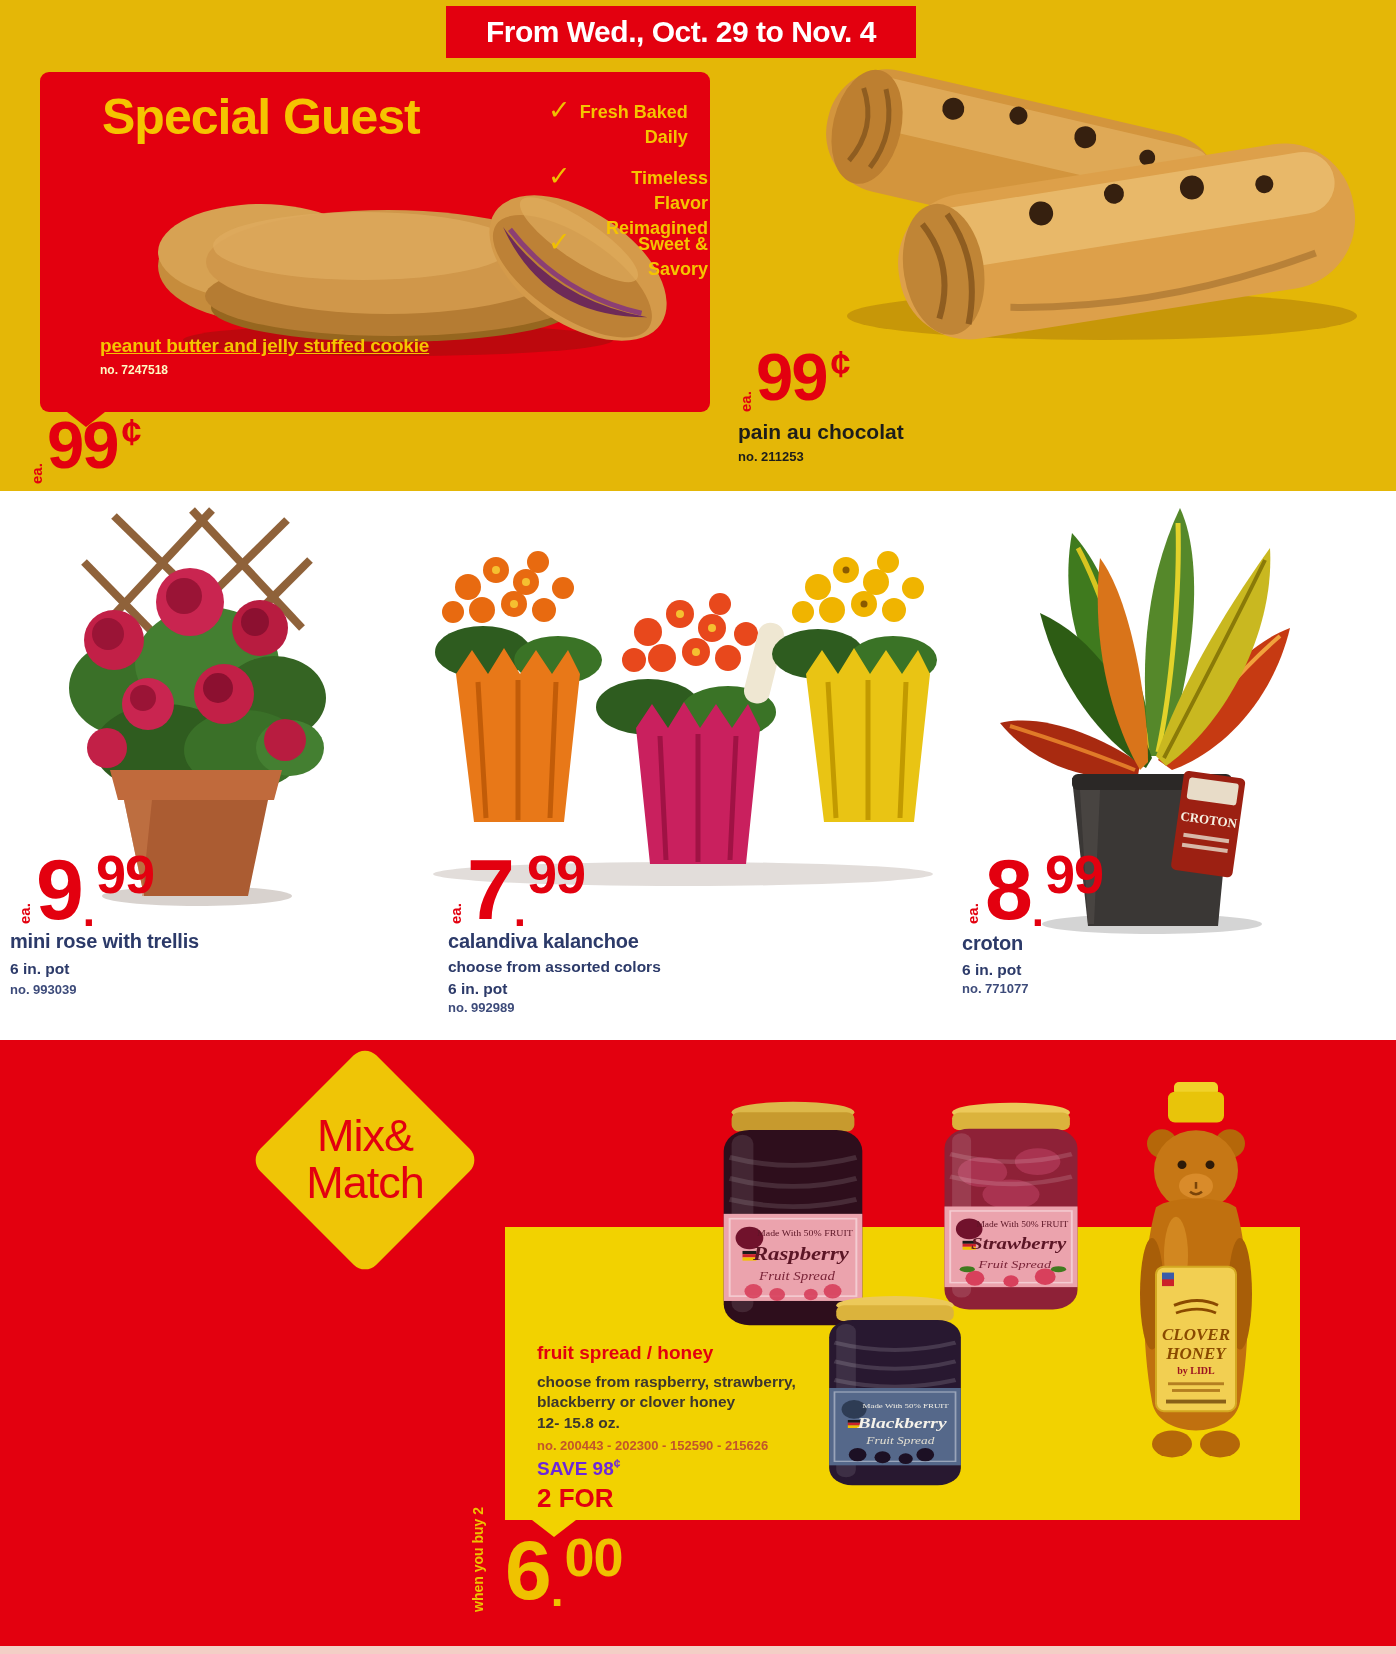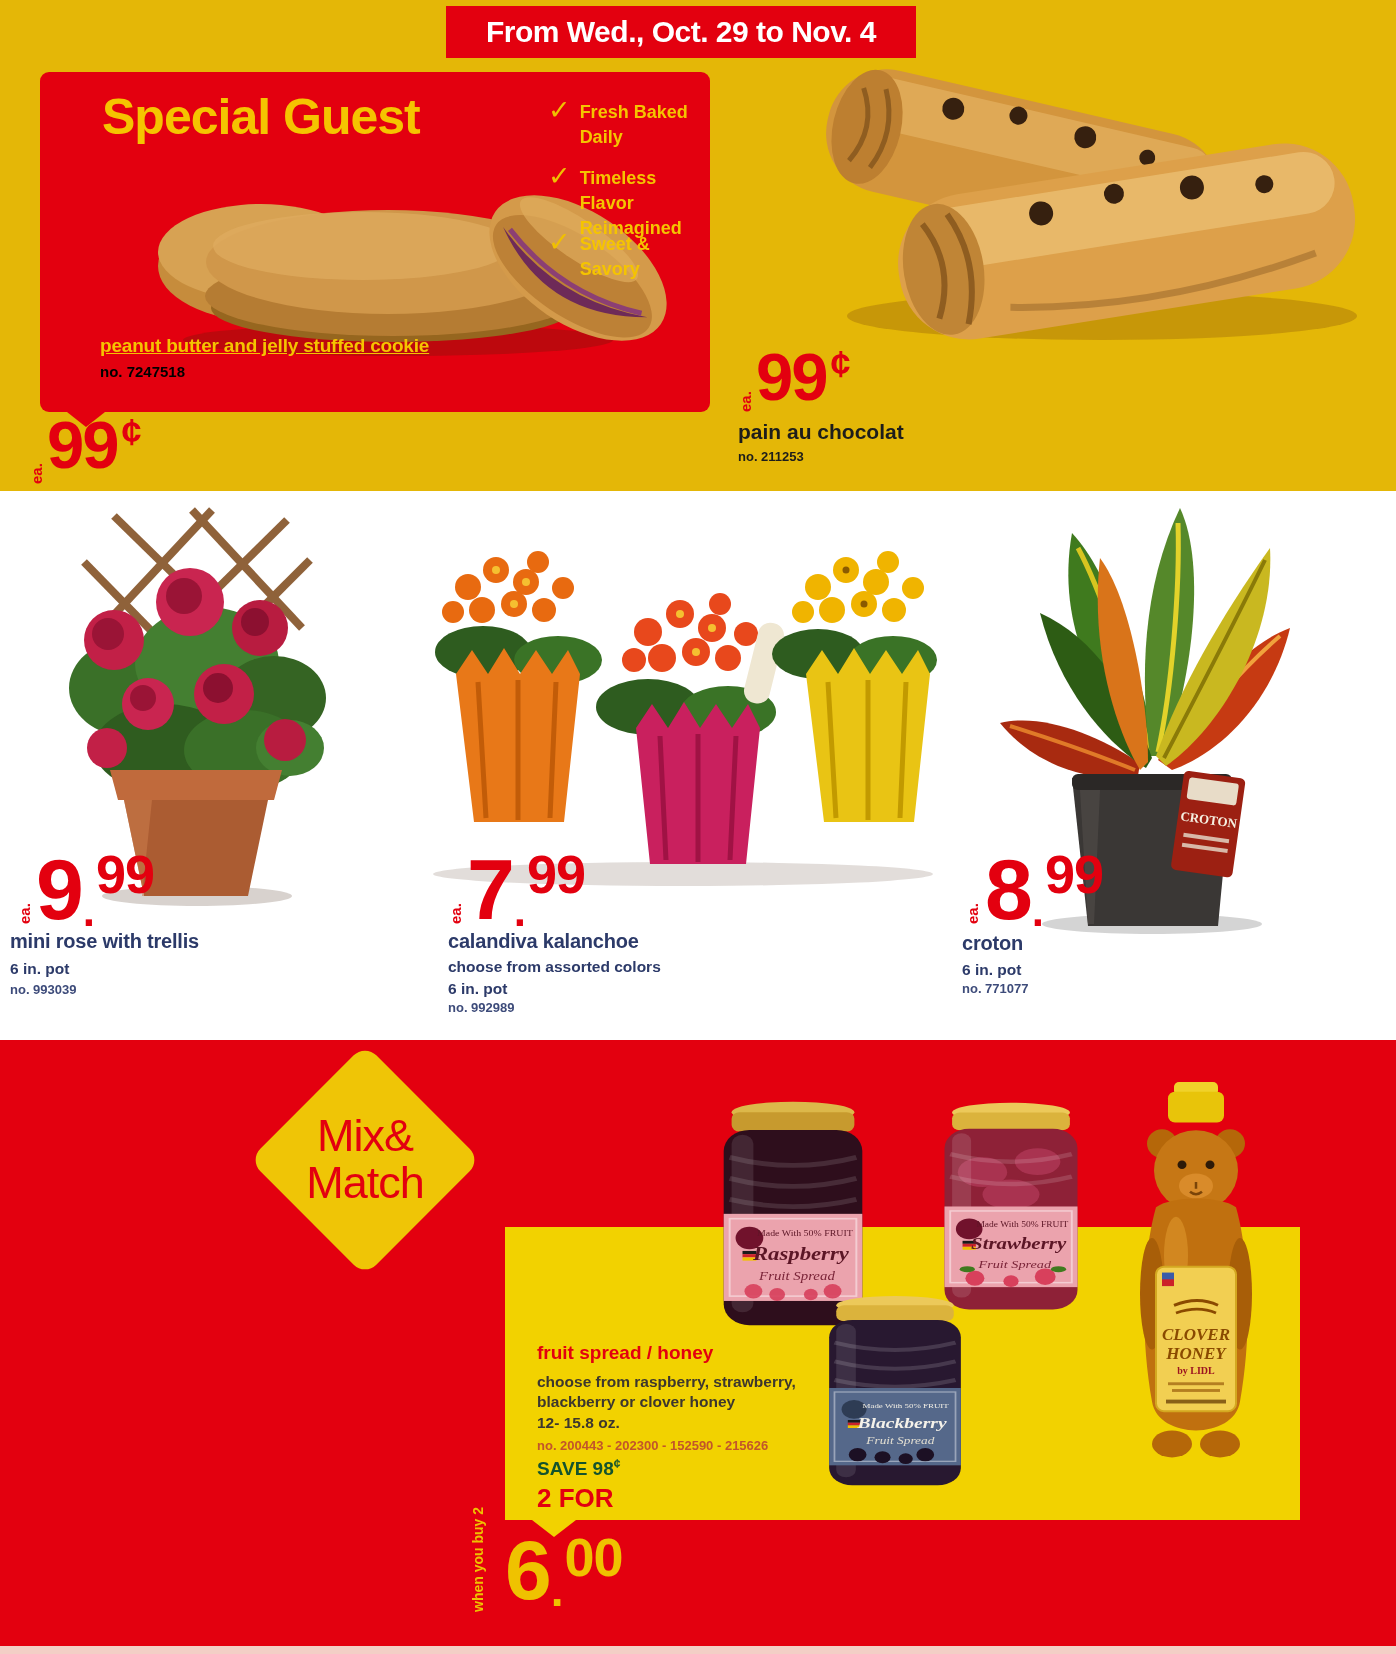--- a/index.html
+++ b/index.html
@@ -1,38 +1,38 @@
 <!DOCTYPE html>
 <html><head>
 <meta charset="utf-8">
 <style>
   * { margin:0; padding:0; box-sizing:border-box; font-family:"Liberation Sans", sans-serif; }
   html,body { background:#888; }
   .page { position:relative; width:1396px; height:1654px; margin:0 auto; background:#fff; overflow:hidden; }
 
   
-  .sec-top { position:absolute; left:0; top:0; width:1396px; height:491px; background:#e4b707; }
+  .sec-top { position:absolute; left:0; top:0; width:1396px; height:491px; background:#e4b707;text-align:right; }
   .sec-bot { position:absolute; left:0; top:1040px; width:1396px; height:606px; background:#e3000f; }
   .page-strip { position:absolute; left:0; top:1646px; width:1396px; height:8px; background:#f3cfc6; }
 
   .abs { position:absolute; }
 
   
   .date-banner { position:absolute; left:446px; top:6px; width:470px; height:52px; background:#e3000f;
     color:#fff; font-size:30px; font-weight:800; display:flex; align-items:center; justify-content:center; letter-spacing:-0.5px;}
   .hero-box { position:absolute; left:40px; top:72px; width:670px; height:340px; background:#e3000f; border-radius:9px; }
   .hero-notch { position:absolute; left:27px; top:340px; width:0; height:0;
     border-left:19px solid transparent; border-right:19px solid transparent; border-top:15px solid #e3000f; }
   .hero-title { position:absolute; left:62px; top:16px; font-size:50px; font-weight:800; color:#f5c400; letter-spacing:-1px; }
   .features { position:absolute; left:508px; top:24px; width:160px; }
   .feature { position:absolute; left:0; display:flex; gap:9px; }
   .feature .chk { color:#f0c000; font-size:27px; font-weight:800; line-height:24px; font-family:"DejaVu Sans",sans-serif; }
   .feature .ftxt { color:#f5c400; font-size:18px; font-weight:700; line-height:25px; white-space:pre-line; padding-top:2px;}
   .cookie-name { position:absolute; left:60px; top:263px; color:#f5c400; font-size:19px; font-weight:800; letter-spacing:-0.2px;text-decoration:underline; }
-  .cookie-no   { position:absolute; left:60px; top:291px; color:#000000; font-size:15px; font-weight:600; }
+  .cookie-no   { position:absolute; left:60px; top:291px; color:#fef9c3; font-size:12px; font-weight:600; }
 
   .price { position:absolute; display:flex; align-items:flex-start; color:#e3000f; font-weight:800; }
   .price .pd  { font-size:67px; line-height:58px; letter-spacing:-2px; }
   .price .cent{ font-size:36px; line-height:34px; margin-left:4px; }
   .price .pdot{ font-size:44px; line-height:30px; align-self:flex-end; margin:0 1px; }
   .price .pc  { font-size:54px; line-height:44px; letter-spacing:-1px; }
   .ea { position:absolute; transform:rotate(-90deg); transform-origin:0 0; color:#e3000f; font-size:15px; font-weight:700; }
 
   .price-big .pd { font-size:86px; line-height:74px; }
   .price-six { color:#efc200; }
@@ -57,21 +57,21 @@
     line-height:96px; white-space:pre-line; letter-spacing:-2px; }
 
   .offer-box { position:absolute; left:505px; top:1227px; width:795px; height:293px; background:#f2d200; }
   .offer-notch { position:absolute; left:505px; top:1520px; margin-left:27px; width:0; height:0;
     border-left:22px solid transparent; border-right:22px solid transparent; border-top:17px solid #f2d200; }
   .offer-name { position:absolute; left:537px; top:1342px; color:#e3000f; font-size:19px; font-weight:800; }
   .offer-desc { position:absolute; left:537px; top:1372px; color:#3d372e; font-size:15.5px; font-weight:600;
     line-height:19.5px; white-space:pre-line; }
   .offer-size { position:absolute; left:537px; top:1414px; color:#3d372e; font-size:15.5px; font-weight:600; }
   .offer-no   { position:absolute; left:537px; top:1438px; color:#c2552a; font-size:13px; font-weight:600; }
-  .offer-save { position:absolute; left:537px; top:1457px; color:#14532d; font-size:19px; font-weight:800; }
+  .offer-save { position:absolute; left:537px; top:1457px; color:#6d28d9; font-size:19px; font-weight:800; }
   .offer-save sup { font-size:12px; }
   .offer-multi{ position:absolute; left:537px; top:1483px; color:#e3000f; font-size:26px; font-weight:800; }
   .condition  { position:absolute; left:470px; top:1612px; transform:rotate(-90deg); transform-origin:0 0;
     color:#efc200; font-size:14px; font-weight:700; }
 
   svg text { font-family:"Liberation Serif", serif; }
 </style>
 </head>
 <body>
 

